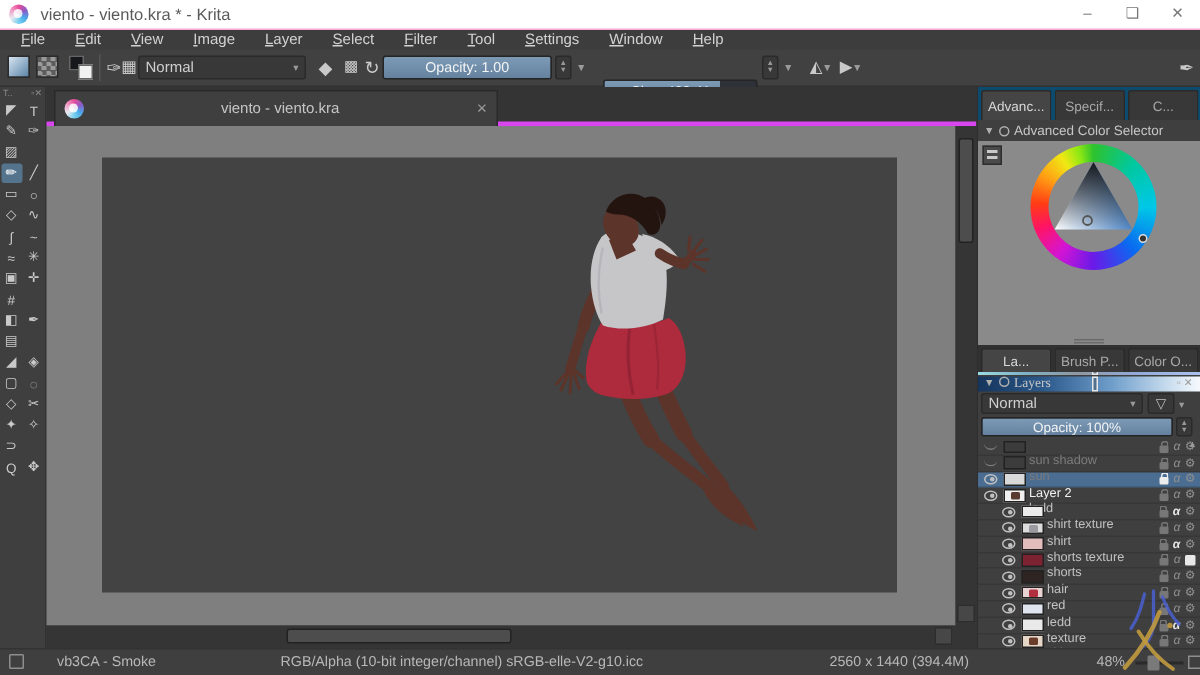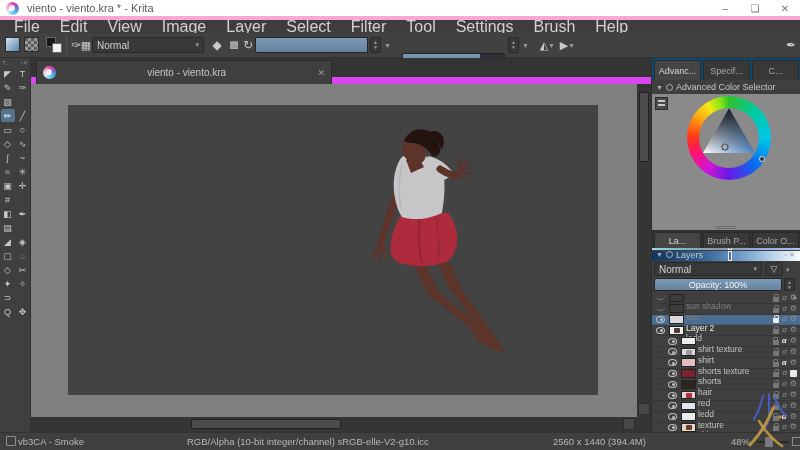--- a/index.html
+++ b/index.html
@@ -3,34 +3,34 @@
 <meta charset="utf-8">
 <style>
   * { margin:0; padding:0; box-sizing:border-box; }
   html,body { width:800px; height:450px; overflow:hidden;
     font-family:"Liberation Sans","DejaVu Sans",sans-serif;
     background:#3f3f3f; position:relative; }
   #app { position:absolute; inset:0; width:800px; height:450px; }
 
   
   .titlebar { position:absolute; left:0; top:0; width:800px; height:20px;
-    background:#ffffff; display:flex; align-items:center; border-bottom:4px solid #f9a8d4; }
+    background:#ffffff; display:flex; align-items:center; border-bottom:1px solid #f9a8d4; }
   .krita-logo { width:13px; height:13px; border-radius:50%; margin-left:6px;
     background:conic-gradient(#e84a9a,#8a5cc8,#4aa8e8,#74d0f0,#e8e8f0,#f0a0c8,#e84a9a); position:relative; }
   .krita-logo::after { content:''; position:absolute; left:3px; top:3px; width:6px; height:6px;
     border-radius:50%; background:rgba(255,255,255,.85); }
   .title-text { font-size:11px; color:#5a5a5a; margin-left:8px; }
   .winbtns { margin-left:auto; display:flex; height:100%; }
   .winbtn { width:30px; height:100%; display:flex; align-items:center; justify-content:center;
     color:#777; font-size:10px; }
 
   
   .menubar { position:absolute; left:0; top:20px; width:800px; height:13px;
     background:#3d3d3d; display:flex; align-items:center; padding-left:4px; }
-  .menu-item { color:#d2d2d2; font-size:16px; padding:0 10px; line-height:13px;text-align:right; }
+  .menu-item { color:#d2d2d2; font-size:10px; padding:0 10px; line-height:13px;text-align:right; }
   .menu-item::first-letter { text-decoration:underline; }
 
   
   .toolbar { position:absolute; left:0; top:33px; width:800px; height:25px;
     background:#414141; border-bottom:1px solid #323232; }
   .toolbar > * { position:absolute; top:4px; }
   .swatch { width:15px; height:15px; border:1px solid #2b2b2b; }
   .swatch-gradient { left:5px; background:linear-gradient(135deg,#d5e4f0,#5b84a8); }
   .swatch-pattern { left:24px;
     background:repeating-conic-gradient(#9a9a9a 0 25%, #5c5c5c 0 50%) 0 0/6px 6px; }
@@ -62,21 +62,21 @@
     background:#3f3f3f; border-right:1px solid #323232; }
   .toolbox-header { height:9px; display:flex; align-items:center; justify-content:space-between;
     color:#8d8d8d; font-size:6px; padding:0 2px; }
   .toolbox-grid { display:grid; grid-template-columns:14px 14px; justify-content:center; row-gap:1px; column-gap:1px; }
   .tool { width:14px; height:13px; display:flex; align-items:center; justify-content:center;
     color:#c9c9c9; font-size:9px; border-radius:2px; }
   .tool.sel { background:#54748e; color:#fff; }
 
   
   .tabbar { position:absolute; left:31px; top:58px; width:620px; height:26px; background:#343434;
-    border-bottom:7px solid #d946ef; }
+    border-bottom:3px solid #d946ef; }
   .doc-tab { position:absolute; left:5px; top:2px; width:296px; height:24px; background:#3f3f3f;
     border:1px solid #2a2a2a; border-bottom:none; display:flex; align-items:center; padding:0 6px; }
   .doc-tab .ttl { flex:1; text-align:center; color:#c6c6c6; font-size:10px; }
   .doc-tab .close { color:#9a9a9a; font-size:9px; }
   .viewport { position:absolute; left:31px; top:84px; width:606px; height:333px;
     background:var(--viewport_bg); overflow:hidden; }
   .canvas { position:absolute; left:37px; top:21px; width:530px; height:290px;
     background:var(--canvas_bg); }
   .vscroll { position:absolute; left:637px; top:84px; width:14px; height:333px; background:#353535; }
   .vscroll .thumb { position:absolute; left:2px; top:8px; width:10px; height:70px; background:#4d4d4d; border-radius:2px; }
@@ -113,21 +113,21 @@
   .wheel-svg { position:absolute; left:35px; top:2px; }
   .strip { position:absolute; left:0; width:149px; height:10px; }
   .strip1 { top:146px; background:linear-gradient(to right,#9adbe3,#7fb4c8 20%,#8f98a2 45%,#93aada 70%,#aac4ee); }
   .strip2 { top:157px; background:linear-gradient(to right,#15355c,#2c5a8c 30%,#6f9ecb 60%,#c8dcee 85%,#f8fbfe); }
   .strip .mark { position:absolute; left:76px; top:0px; width:4px; height:10px; border:1px solid #e8e8e8; background:rgba(60,60,60,.35); }
   .grip { position:absolute; left:64px; top:168px; width:20px; height:3px;
     border-top:1px solid #6a6a6a; border-bottom:1px solid #6a6a6a; }
   .mtabs { position:absolute; left:0; top:172px; width:149px; height:18px; background:#313131;
     display:flex; gap:2px; padding:2px 2px 0 2px; }
 
-  .layers-header { position:absolute; left:0; top:190px; width:149px; height:13px; }
+  .layers-header { position:absolute; left:0; top:190px; width:149px; height:13px;font-family:Liberation Serif, serif; }
   .blend-row { position:absolute; left:2px; top:204px; width:145px; height:15px; display:flex; gap:3px; }
   .blend-row .combo { position:relative; top:0; left:0; width:108px; height:14px; }
   .funnel-btn { width:18px; height:14px; background:#383838; border:1px solid #2a2a2a; border-radius:2px;
     color:#c0c0c0; font-size:9px; display:flex; align-items:center; justify-content:center; }
   .tiny-caret { color:#9a9a9a; font-size:7px; align-self:center; }
   .lop-row { position:absolute; left:2px; top:220px; width:145px; height:13px; display:flex; gap:2px; }
   .lop-slider { width:128px; height:13px; }
   .lop-spin { width:11px; height:13px; }
 
   .layer-list { position:absolute; left:0; top:235px; width:149px; height:151px; overflow:hidden; }
@@ -160,21 +160,21 @@
     border-top:1px solid #333; display:flex; align-items:center; gap:3px; padding:0 4px; }
   .lb-btn { color:#c6c6c6; font-size:10px; line-height:14px; }
   .trash { margin-left:auto; width:9px; height:10px; border:1px solid #c6c6c6; border-radius:0 0 2px 2px; position:relative; }
   .trash::before { content:''; position:absolute; left:-2px; top:-3px; width:11px; height:1.5px; background:#c6c6c6; }
 
   
   .statusbar { position:absolute; left:0; top:432px; width:800px; height:18px;
     background:#3f3f3f; border-top:1px solid #333; color:#b8b8b8; font-size:9.5px; }
   .statusbar > * { position:absolute; top:3px; }
   .sb-icon { left:6px; width:10px; height:10px; border:1px solid #8e8e8e; border-radius:1px; }
-  .sb-brush { left:18px; }
+  .sb-brush { left:38px; }
   .sb-profile { left:187px; }
   .sb-dims { left:553px; }
   .sb-zoom { left:731px; }
   .zoom-slider { left:757px; top:8px; width:32px; height:2px; background:#2a2a2a; }
   .zoom-thumb { position:absolute; left:8px; top:-4px; width:8px; height:10px; background:#7a7a7a; border-radius:1px; }
   .sb-endicon { left:792px; width:9px; height:9px; border:1px solid #8e8e8e; top:4px; }
 
   .watermark { position:absolute; left:735px; top:388px; z-index:50; pointer-events:none; }
 </style>
 </head>
@@ -195,21 +195,21 @@
   <div class="menubar">
       <span class="menu-item">File</span>
       <span class="menu-item">Edit</span>
       <span class="menu-item">View</span>
       <span class="menu-item">Image</span>
       <span class="menu-item">Layer</span>
       <span class="menu-item">Select</span>
       <span class="menu-item">Filter</span>
       <span class="menu-item">Tool</span>
       <span class="menu-item">Settings</span>
-      <span class="menu-item">Brush</span>
+      <span class="menu-item">Window</span>
       <span class="menu-item">Help</span>
     </div>
 
   <div class="toolbar">
     <div class="swatch swatch-gradient"></div>
     <div class="swatch swatch-pattern"></div>
     <div class="fgbg">
       <div class="fg"></div>
       <div class="bg"></div>
     </div>
@@ -218,20 +218,21 @@
     <div class="tb-icon" style="left:78px;font-size:11px">▦</div>
     <div class="combo blend-combo">
       <span>Normal</span>
       <span class="arrow">▾</span>
     </div>
     <div class="tb-icon" style="left:209px">◆</div>
     <div class="tb-icon" style="left:226px;font-size:10px">▩</div>
     <div class="tb-icon" style="left:240px">↻</div>
     <div class="kslider opacity-slider">
       <div class="fill" style="width:100%"></div>
+      <div class="slabel">Opacity:  1.00</div>
     </div>
     <div class="spin" style="left:370px">
         <span>▲</span>
         <span>▼</span>
       </div>
     <div class="mini-arrow" style="left:384px">▼</div>
     <div class="kslider size-slider">
       <div class="fill" id="size-fill" style="width: 76%;"></div>
       <div class="slabel">Size:  438.41 px</div>
     </div>

